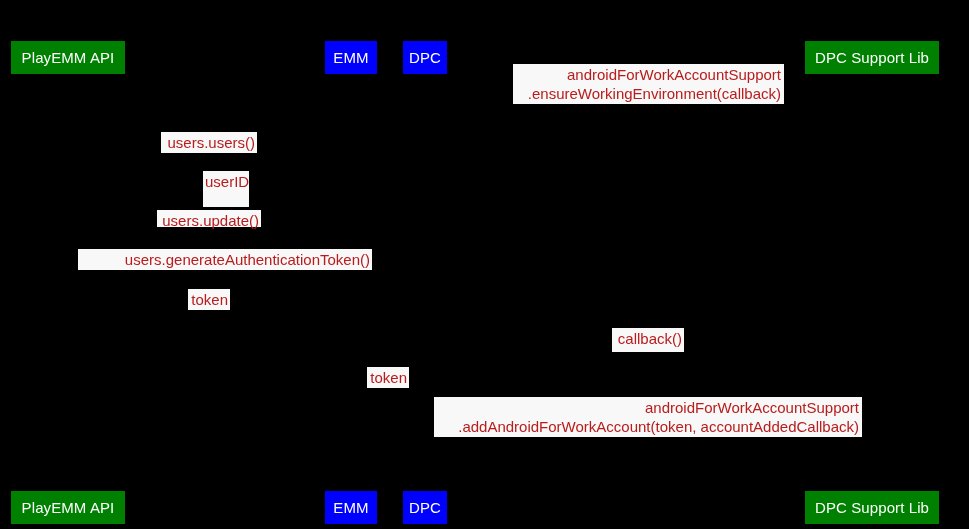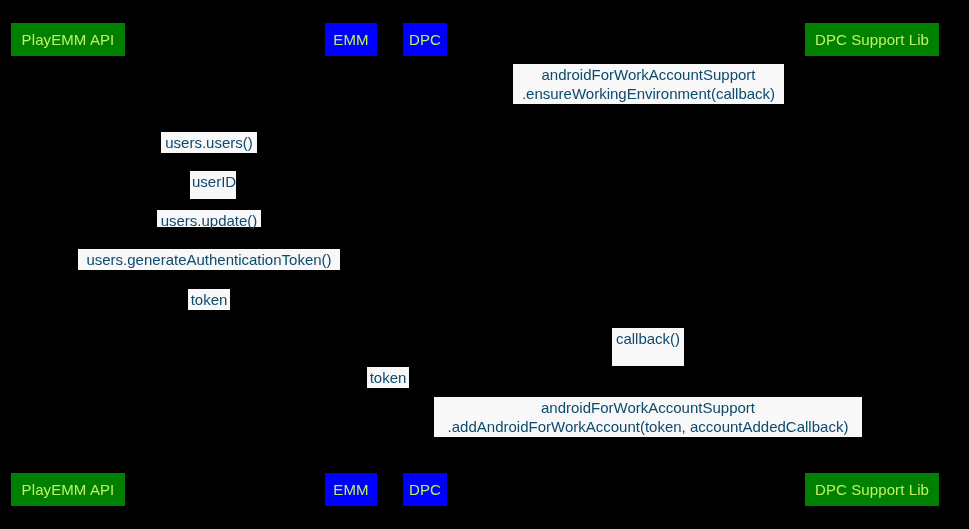--- a/index.html
+++ b/index.html
@@ -16,26 +16,27 @@
     font-family: "Liberation Sans", sans-serif;
   }
 
   
   .participant {
     position: absolute;
     box-sizing: border-box;
     display: flex;
     align-items: center;
     justify-content: center;
-    color: #bef264;
+    color: #ffffff;
     font-size: 15px;
     line-height: 1;
     letter-spacing: 0.1px;
     white-space: nowrap;
     user-select: none;
+    margin-top: 18px;
   }
   .participant.green { background: #008000; }
   .participant.blue  { background: #0000ff; }
 
   
   .lifeline {
     position: absolute;
     width: 1px;
     background: #000000;
   }
@@ -62,24 +63,24 @@
   .msg-arrow.to-left::after {
     left: 0;
     border-right: 7px solid #000000;
   }
 
   
   .msg-label {
     position: absolute;
     box-sizing: border-box;
     background: #f8f8f8;
-    color: #0c4a6e;
+    color: #b91c1c;
     font-size: 15px;
     line-height: 19px;
-    text-align: center;
+    text-align: right;
     white-space: pre-line;
     padding: 1px 2px;
     user-select: none;
   }
   .msg-label.two-line {
     line-height: 19px;
     padding: 1px 3px;
   }
 </style>
 </head>
@@ -113,29 +114,29 @@
   </div>
   <div class="participant green" style="left:805px; top:23px; width:134px; height:33px;">
     <span>DPC Support Lib</span>
   </div>
 
   <div class="msg-label two-line" style="left:513px; top:64px; width:271px; height:40px;">androidForWorkAccountSupport
 .ensureWorkingEnvironment(callback)</div>
 
   <div class="msg-label" style="left:161px; top:132px; width:96px; height:21px;">users.users()</div>
 
-  <div class="msg-label" style="left:190px; top:171px; width:46px; height:28px;">userID</div>
+  <div class="msg-label" style="left:203px; top:171px; width:46px; height:36px;">userID</div>
 
   <div class="msg-label" style="left:157px; top:210px; width:104px; height:17px;">users.update()</div>
 
-  <div class="msg-label" style="left:78px; top:249px; width:262px; height:21px;">users.generateAuthenticationToken()</div>
+  <div class="msg-label" style="left:78px; top:249px; width:294px; height:21px;">users.generateAuthenticationToken()</div>
 
   <div class="msg-label" style="left:188px; top:289px; width:42px; height:21px;">token</div>
 
-  <div class="msg-label" style="left:612px; top:328px; width:72px; height:38px;">callback()</div>
+  <div class="msg-label" style="left:612px; top:328px; width:72px; height:24px;">callback()</div>
 
   <div class="msg-label" style="left:367px; top:367px; width:42px; height:21px;">token</div>
 
   <div class="msg-label two-line" style="left:434px; top:397px; width:428px; height:40px;">androidForWorkAccountSupport
 .addAndroidForWorkAccount(token, accountAddedCallback)</div>
 
   <div class="participant green" style="left:11px; top:473px; width:114px; height:33px;">
     <span>PlayEMM API</span>
   </div>
   <div class="participant blue" style="left:325px; top:473px; width:52px; height:33px;">

